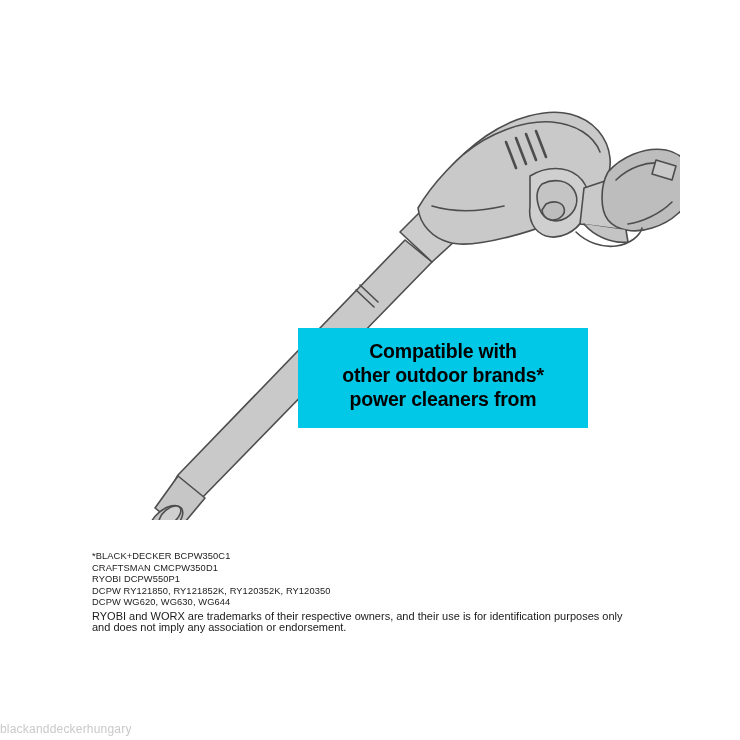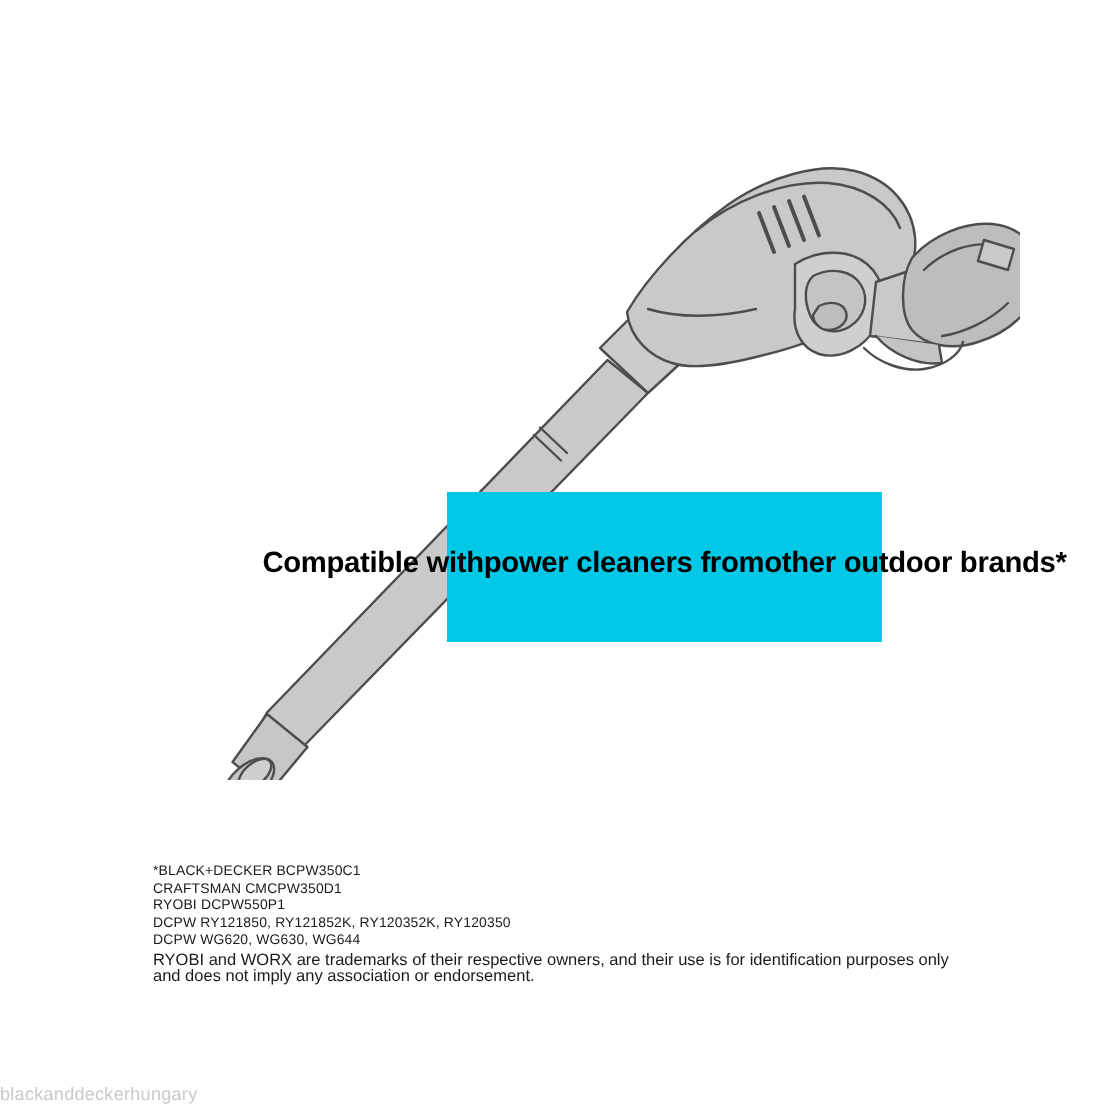--- a/index.html
+++ b/index.html
@@ -36,43 +36,42 @@
 
   
   #callout-banner {
     position: absolute;
     left: 298px;
     top: 328px;
     width: 290px;
     height: 100px;
     background: #00c8e6;
     display: flex;
-    flex-direction: row;
+    flex-direction: column;
     align-items: center;
     justify-content: center;
     box-sizing: border-box;
     padding: 2px 4px 8px 4px;
   }
   #callout-banner .line {
     color: #000000;
     font-weight: bold;
     font-size: 19.5px;
     line-height: 24px;
     letter-spacing: -0.2px;
     text-align: center;
     white-space: nowrap;
   }
 
   
   #footnotes {
     position: absolute;
-    left: 102px;
+    left: 92px;
     top: 551px;
     width: 560px;
-    margin-top: 24px;
   }
   #footnotes .model-line {
     font-size: 9.3px;
     line-height: 11.6px;
     color: #1a1a1a;
     letter-spacing: 0.1px;
     white-space: nowrap;
   }
   #footnotes .disclaimer {
     margin-top: 2px;
@@ -148,22 +147,22 @@
         <path d="M524,144 C534,156 552,164 568,162 L566,150" fill="#c4c4c4"></path>
 
         <path d="M300,205 L318,222" fill="none"></path>
         <path d="M296,210 L314,227" fill="none"></path>
       </g>
     </svg>
   </div>
 
   <div id="callout-banner">
     <div class="line">Compatible with</div>
+    <div class="line">other outdoor brands*</div>
     <div class="line">power cleaners from</div>
-    <div class="line">other outdoor brands*</div>
   </div>
 
   <div id="footnotes">
     <div class="model-line">*BLACK+DECKER BCPW350C1</div>
     <div class="model-line">CRAFTSMAN CMCPW350D1</div>
     <div class="model-line">RYOBI DCPW550P1</div>
     <div class="model-line">DCPW RY121850, RY121852K, RY120352K, RY120350</div>
     <div class="model-line">DCPW WG620, WG630, WG644</div>
     <div class="disclaimer">RYOBI and WORX are trademarks of their respective owners, and their use is for identification purposes only and does not imply any association or endorsement.</div>
   </div>

